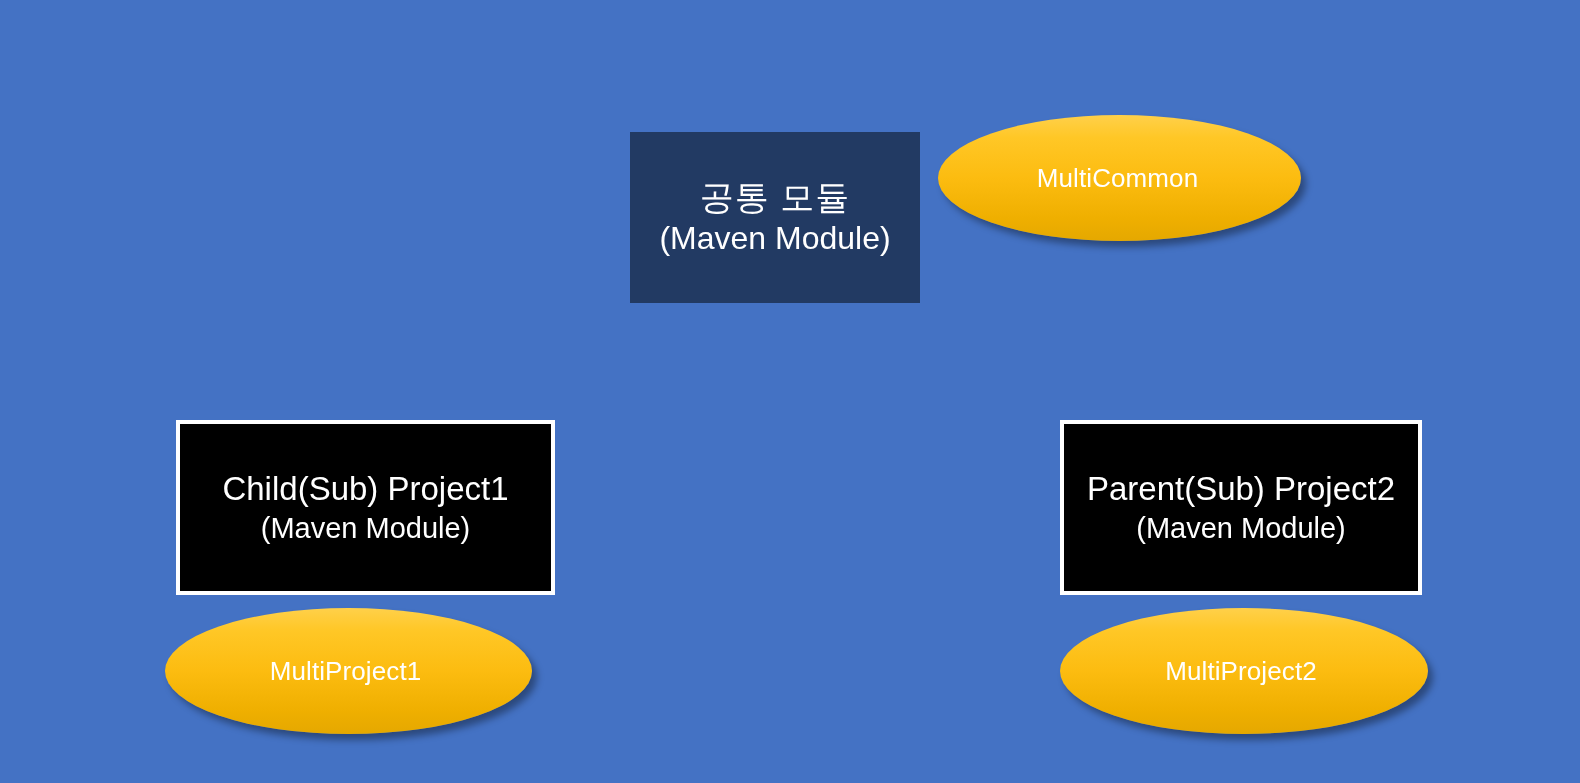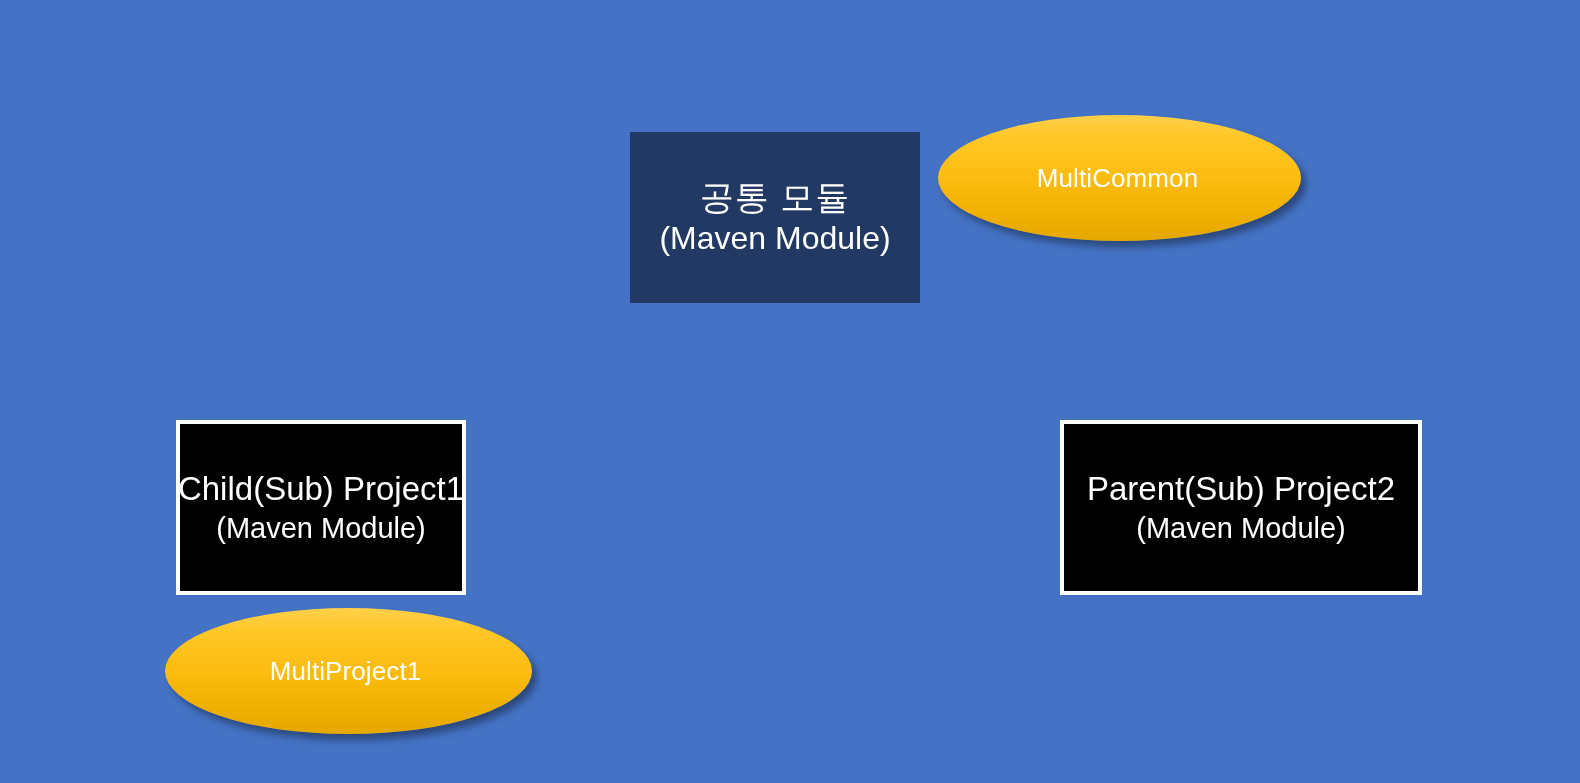--- a/index.html
+++ b/index.html
@@ -116,21 +116,21 @@
     font-size: 33px;
     line-height: 1.26;
     white-space: nowrap;
   }
   .box-child .box-line-2 {
     font-size: 29px;
     line-height: 1.26;
     white-space: nowrap;
   }
 
-  #box-child1 { left: 176px;  top: 420px; width: 290px; height: 175px; }
+  #box-child1 { left: 176px;  top: 420px; width: 379px; height: 175px; }
   #box-child2 { left: 1060px; top: 420px; width: 362px; height: 175px; }
 </style>
 </head>
 <body>
 
 <div id="slide">
 
 
 
   <div id="box-common">
@@ -149,14 +149,17 @@
 
   <div class="ellipse" id="ellipse-multiproject1">
     <span class="ellipse-label">MultiProject1</span>
   </div>
 
   <div class="box-child" id="box-child2">
     <span class="box-line-1">Parent(Sub) Project2</span>
     <span class="box-line-2">(Maven Module)</span>
   </div>
 
+  <div class="ellipse" id="ellipse-multiproject2">
+    <span class="ellipse-label">MultiProject2</span>
+  </div>
 
 </div>
 
 </body></html>

